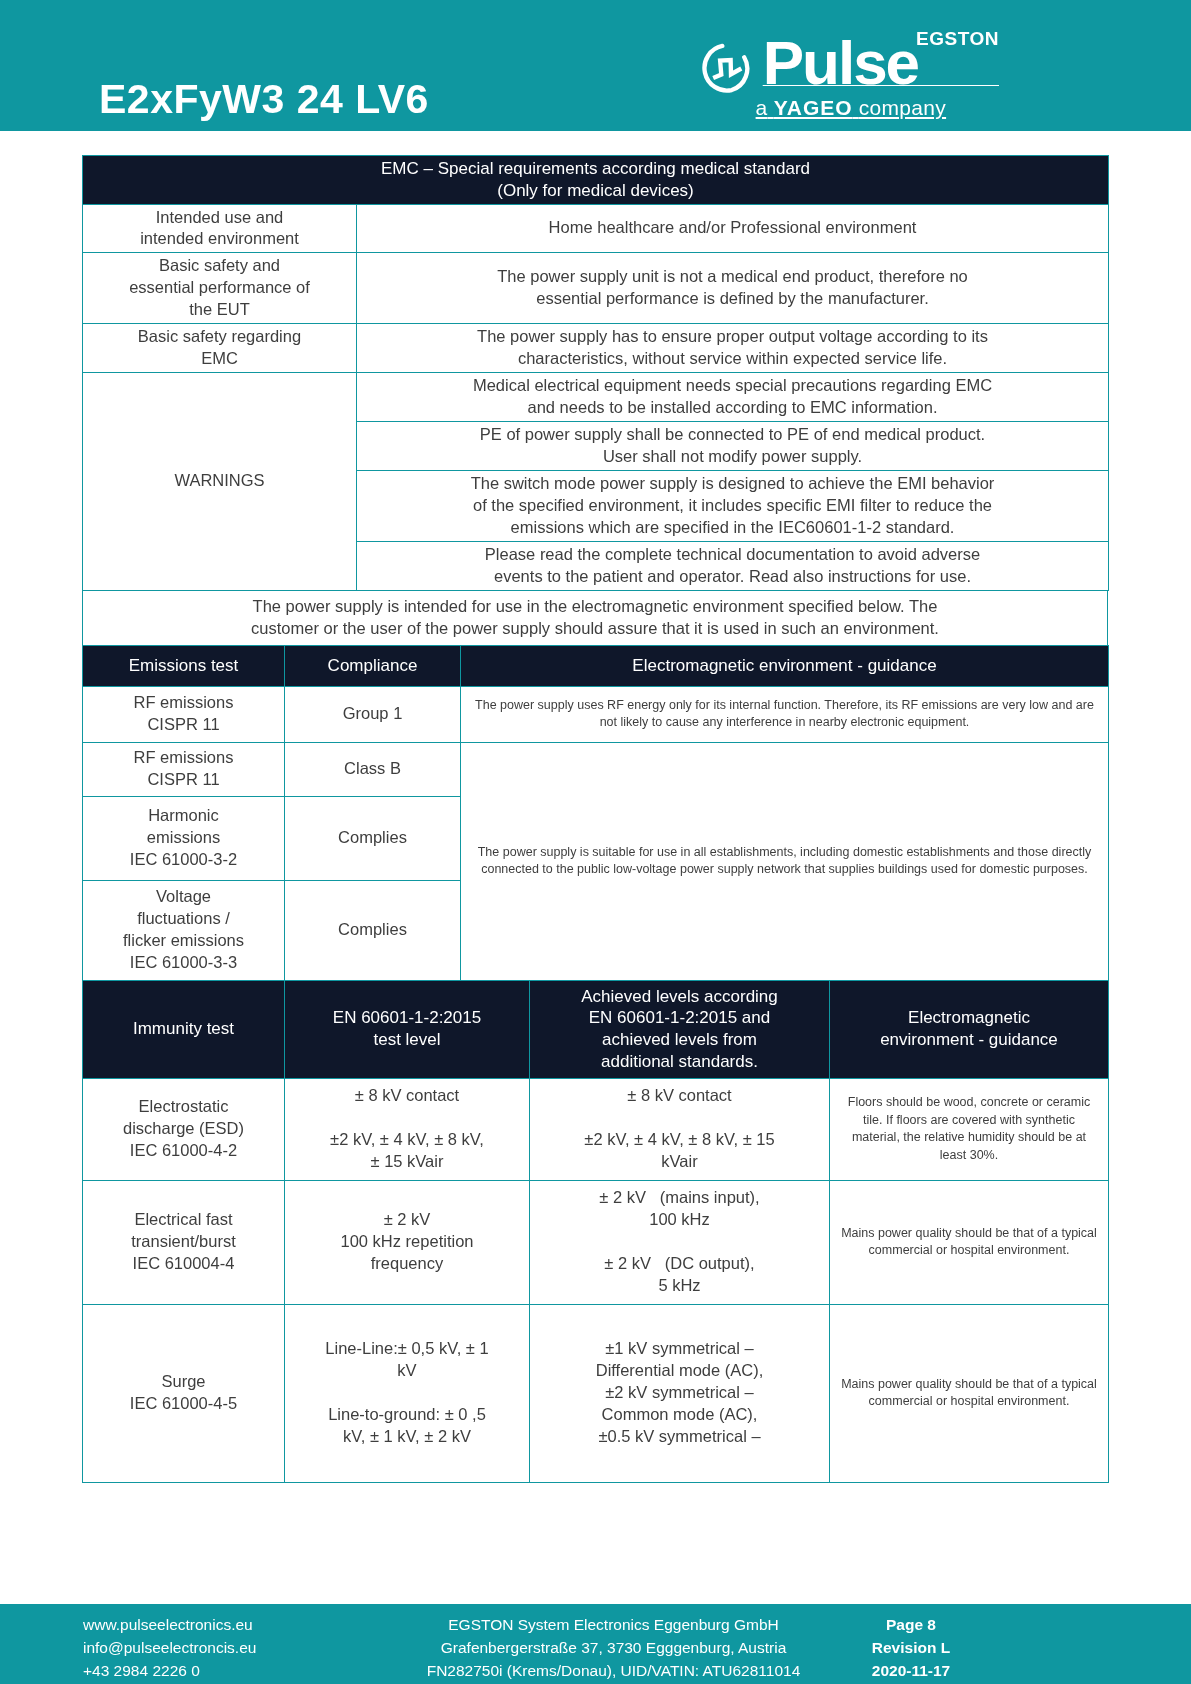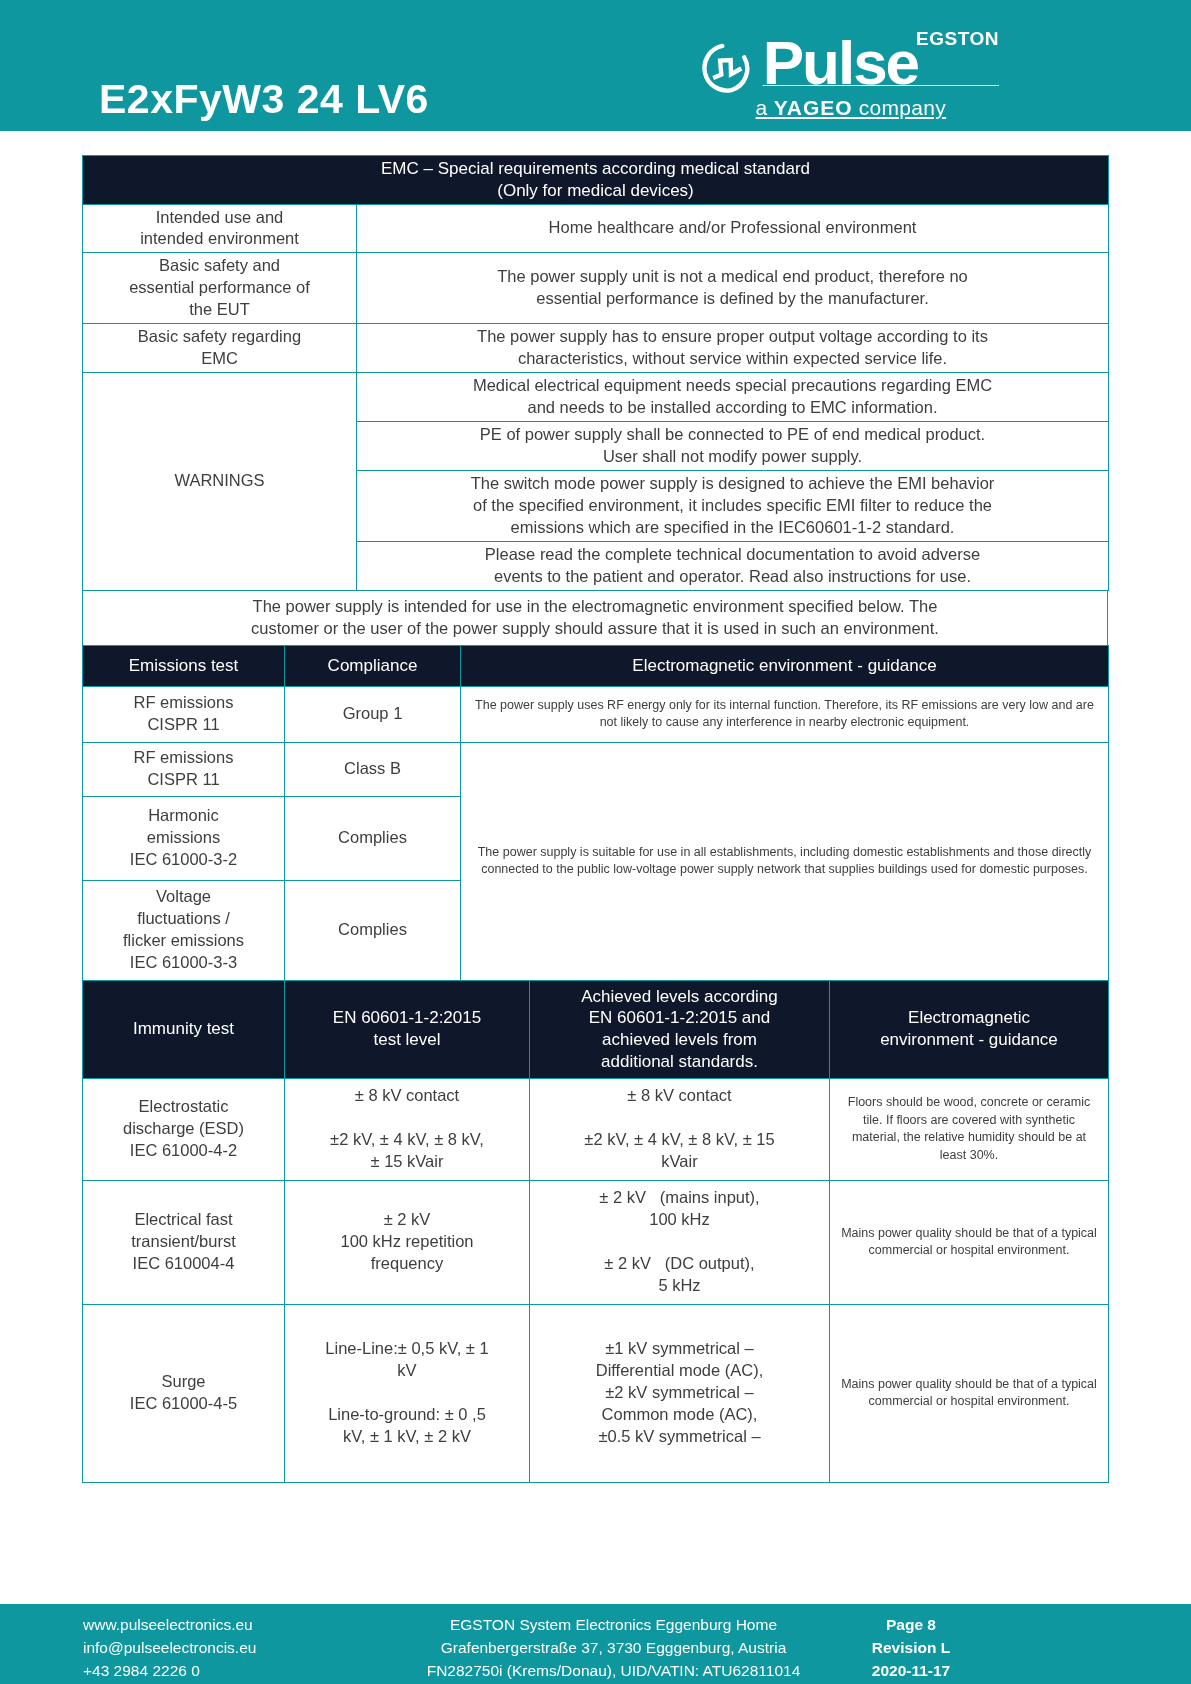--- a/index.html
+++ b/index.html
@@ -235,21 +235,21 @@
     </table>
 </div>
 
 <div class="footer-band">
   <div class="f-left">
     <a href="#">www.pulseelectronics.eu</a>
     <a href="#">info@pulseelectroncis.eu</a>
     <span class="f-line">+43 2984 2226 0</span>
   </div>
   <div class="f-center">
-    <span class="f-line">EGSTON System Electronics Eggenburg Home</span>
+    <span class="f-line">EGSTON System Electronics Eggenburg GmbH</span>
     <span class="f-line">Grafenbergerstraße 37, 3730 Egggenburg, Austria</span>
     <span class="f-line">FN282750i (Krems/Donau), UID/VATIN: ATU62811014</span>
   </div>
   <div class="f-right">
     <span class="f-line">Page 8</span>
     <span class="f-line">Revision L</span>
     <span class="f-line">2020-11-17</span>
   </div>
 </div>
 

